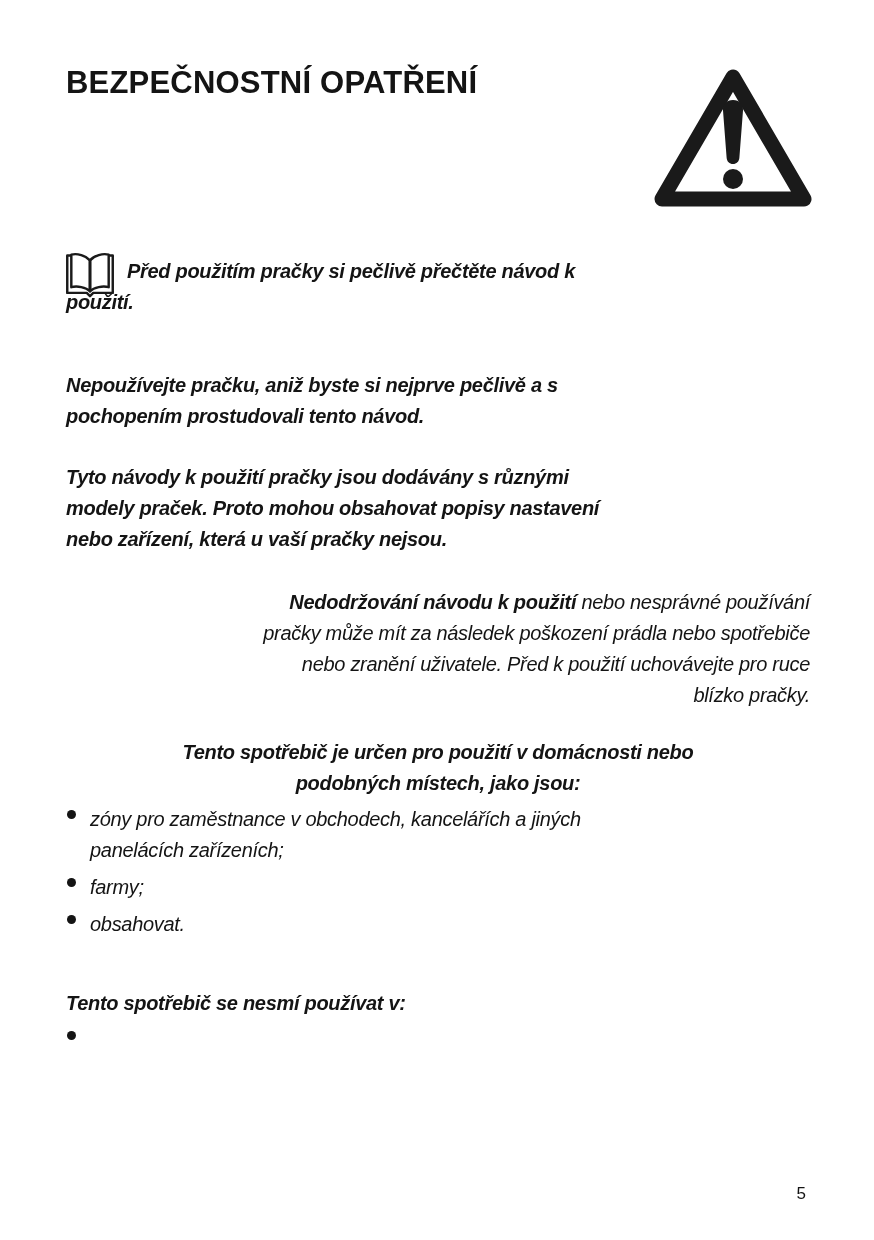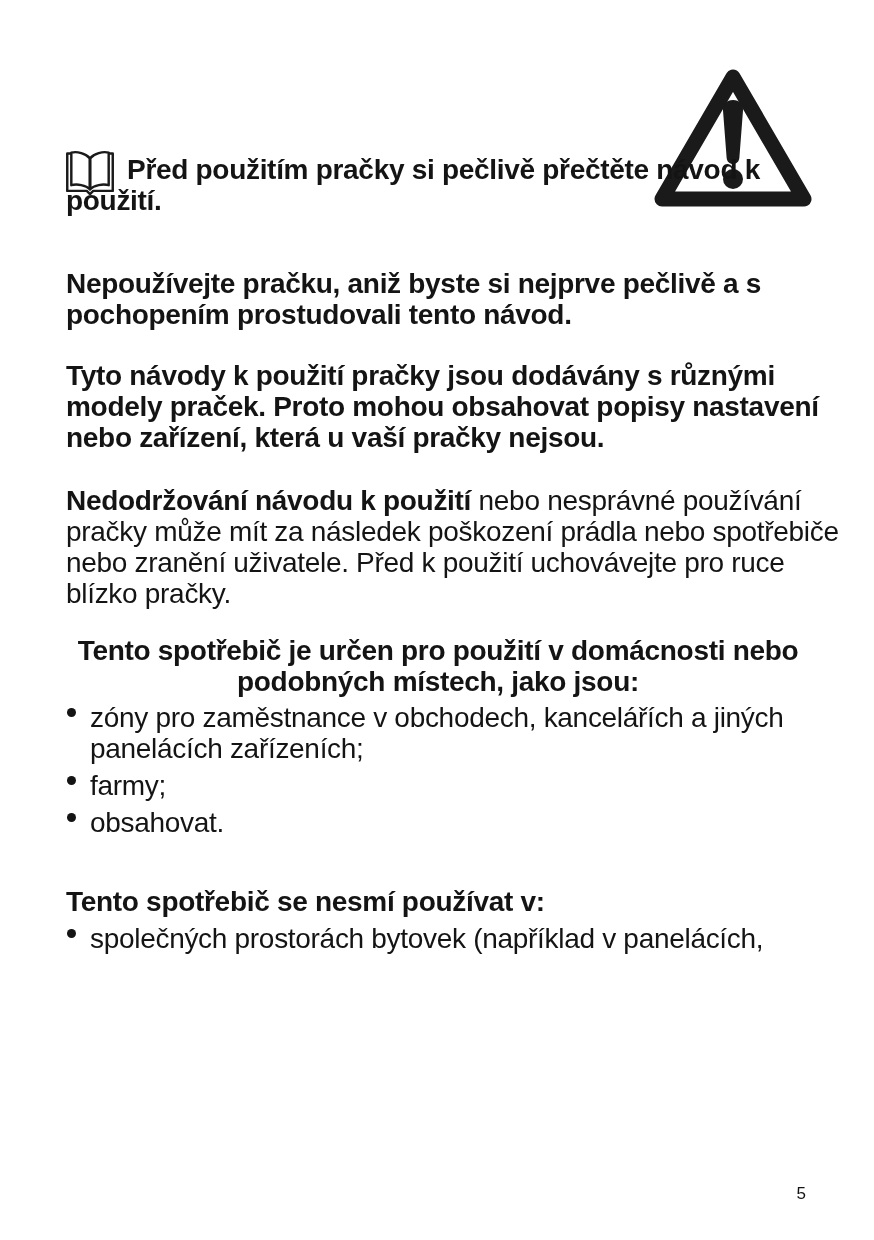--- a/index.html
+++ b/index.html
@@ -24,39 +24,40 @@
     line-height: 38px;
   }
   .warning-triangle {
     position: absolute;
     top: 64px;
     left: 652px;
     width: 162px;
     height: 148px;
   }
   .body-text {
-    font-size: 28px;
+    font-size: 20px;
     line-height: 31px;
     letter-spacing: -0.3px;
+    font-style: italic;
   }
   .bold { font-weight: bold; }
   .ln { white-space: nowrap; }
   .para { margin: 0; }
   .intro { position: relative; margin-top: 154px; }
   .intro .first-line { padding-left: 61px; }
   .book-icon {
     position: absolute;
     left: -2px;
     top: -6px;
     width: 52px;
     height: 50px;
   }
   .mt-p2 { margin-top: 52px; }
   .mt-p3 { margin-top: 30px; }
-  .mt-p4 { margin-top: 32px; }
+  .mt-p4 { margin-top: 32px; text-align: right; }
   .mt-h2a { margin-top: 26px; text-align: center; }
   .mt-h2b { margin-top: 48px; }
   ul.bullets {
     list-style: none;
     margin: 5px 0 0 0;
     padding: 0;
   }
   ul.bullets.second { margin-top: 6px; }
   ul.bullets li {
     position: relative;
@@ -78,20 +79,21 @@
     top: 1183px;
     font-size: 17px;
     line-height: 22px;
   }
 </style>
 </head>
 <body>
 
 <div class="page">
 
+  <h1 class="title">BEZPEČNOSTNÍ OPATŘENÍ</h1>
 
   <span class="warning-triangle">
     <svg viewBox="0 0 162 148" width="162" height="148" aria-hidden="true">
       <path d="M81 13 L152 135 L10 135 Z" fill="none" stroke="#1a1a1a" stroke-width="15" stroke-linejoin="round"></path>
       <path d="M81 36 c6.5 0 10.5 4.2 10 10.5 l-3.6 47 c-0.3 4.2 -2.9 6.5 -6.4 6.5 s-6.1 -2.3 -6.4 -6.5 l-3.6 -47 C70.5 40.2 74.5 36 81 36 Z" fill="#1a1a1a"></path>
       <circle cx="81" cy="115" r="10" fill="#1a1a1a"></circle>
     </svg>
   </span>
 
   <p class="para body-text bold intro">
@@ -148,19 +150,18 @@
     </li>
   </ul>
 
   <p class="para body-text bold mt-h2b">
     <span class="ln" style="display:block">Tento spotřebič se nesmí používat v:</span>
   </p>
 
   <ul class="bullets second body-text">
     <li>
       <span class="dot"></span>
-      <span class="ln" style="display:block">společných prostorách bytovek (například v panelácích,</span>
     </li>
   </ul>
 
   <div class="page-number">5</div>
 
 </div>
 
 </body></html>

